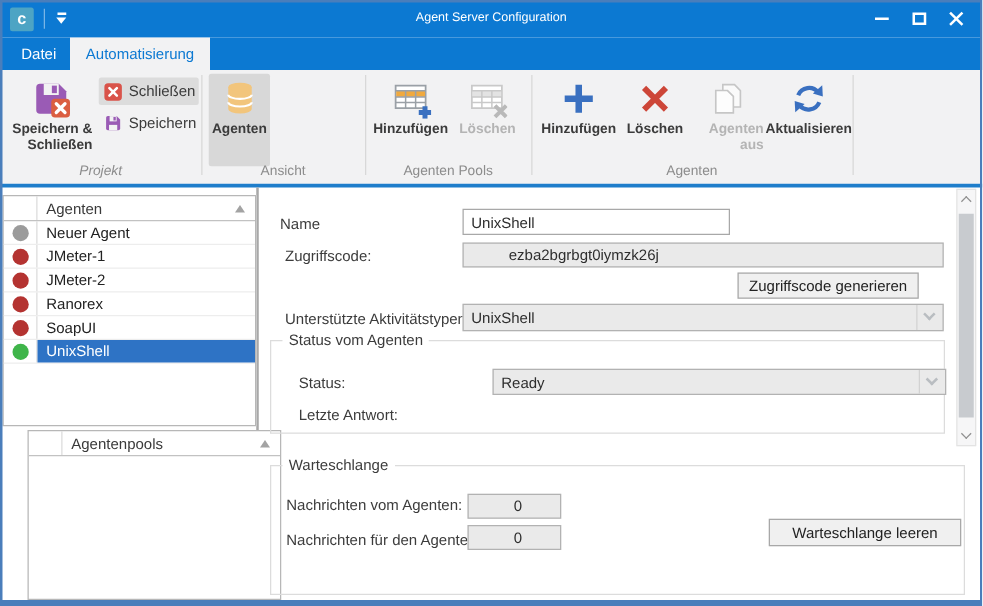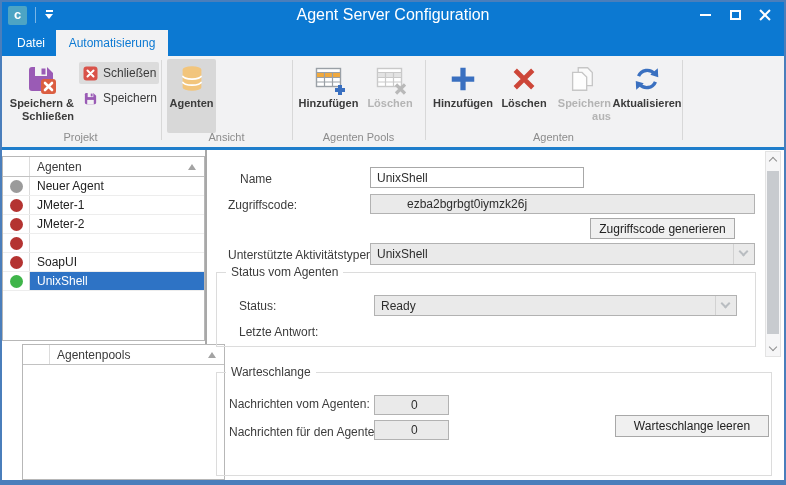--- a/index.html
+++ b/index.html
@@ -11,21 +11,21 @@
   
   .titlebar { position:absolute; left:0; top:0; width:786px; height:30px; background:#0c79d2; }
   .app-icon { position:absolute; left:8px; top:6px; width:19px; height:19px; background:#4da4c4; border-radius:2px;
               color:#fff; font-size:13px; font-weight:bold; text-align:center; line-height:18px; }
   .tb-sep { position:absolute; left:35px; top:7px; width:1px; height:16px; background:rgba(255,255,255,.45); }
   .qat { position:absolute; left:45px; top:10px; width:9px; height:10px; }
   .qat .bar { position:absolute; left:1px; top:0; width:7px; height:2px; background:#fff; }
   .qat .tri { position:absolute; left:0; top:4px; width:0; height:0; border-left:4.5px solid transparent;
               border-right:4.5px solid transparent; border-top:5px solid #fff; }
   .tb-title { position:absolute; left:0; top:0; width:786px; height:30px; line-height:30px; text-align:center;
-              color:#fff; font-size:16px; }
+              color:#fff; font-size:10px; }
   .win-controls { position:absolute; right:6px; top:0; height:30px; display:flex; z-index:2; }
   .win-btn { width:30px; height:30px; display:flex; align-items:center; justify-content:center; }
   .glyph-min { width:11px; height:2px; background:#fff; }
   .glyph-max { width:11px; height:10px; border:2px solid #fff; }
   .glyph-close { position:relative; width:12px; height:12px; }
   .glyph-close i { position:absolute; left:-1px; top:5px; width:14px; height:2px; background:#fff; }
   .glyph-close i:first-child { transform:rotate(45deg); }
   .glyph-close i:last-child  { transform:rotate(-45deg); }
 
   
@@ -145,21 +145,21 @@
       <span class="sicon">
         <svg width="15" height="15" viewBox="0 0 32 32">
             <path d="M4 7 q0-3 3-3 h15 l6 6 v15 q0 3 -3 3 H7 q-3 0 -3-3 z" fill="#9a5bb5"></path>
             <rect x="10" y="4" width="12" height="9" fill="#f2f2f3"></rect>
             <rect x="16.5" y="5.5" width="4" height="6" fill="#9a5bb5"></rect>
             <rect x="9" y="19" width="14" height="9" fill="#f2f2f3"></rect>
           </svg>
       </span>
       <span>Speichern</span>
     </div>
-    <div class="rgroup-label" style="left:0; width:161px;">Projekt</div>
+    <div class="rgroup-label" style="left:0; width:161px;font-style:italic;">Projekt</div>
     <div class="rsep" style="left:161px;"></div>
 
     <div class="rbtn active" style="left:167px; width:49px;">
       <span class="ricon">
         <svg width="30" height="30" viewBox="0 0 32 32">
           <path d="M6 6 v19 a10 3.6 0 0 0 20 0 V6" fill="#f2c57c"></path>
           <ellipse cx="16" cy="6" rx="10" ry="3.6" fill="#f2c57c"></ellipse>
           <path d="M6 12.5 a10 3.6 0 0 0 20 0" stroke="#fff" stroke-width="1.8" fill="none"></path>
           <path d="M6 19 a10 3.6 0 0 0 20 0" stroke="#fff" stroke-width="1.8" fill="none"></path>
           <ellipse cx="16" cy="6" rx="10" ry="3.6" fill="none" stroke="#fff" stroke-width="0" opacity="0"></ellipse>
@@ -211,21 +211,21 @@
       </span>
       <span class="rlabel">Löschen</span>
     </div>
     <div class="rbtn disabled" style="left:553px; width:58px;">
       <span class="ricon">
         <svg width="30" height="30" viewBox="0 0 32 32">
           <path d="M12 4 h10 l5 5 v14 h-15 z" fill="#fafafa" stroke="#c6c6c6" stroke-width="1.4"></path>
           <path d="M6 9 h10 l5 5 v14 H6 z" fill="#fdfdfd" stroke="#c6c6c6" stroke-width="1.4"></path>
         </svg>
       </span>
-      <span class="rlabel">Speichern aus</span>
+      <span class="rlabel">Agenten aus</span>
     </div>
     <div class="rbtn" style="left:613px; width:68px;">
       <span class="ricon">
         <svg width="30" height="30" viewBox="0 0 32 32">
           <path d="M7 13 A10 10 0 0 1 24 10.5" stroke="#3a70c0" stroke-width="3.6" fill="none"></path>
           <polygon points="27.5,4.5 28,14 19.5,11.5" fill="#3a70c0"></polygon>
           <path d="M25 19 A10 10 0 0 1 8 21.5" stroke="#3a70c0" stroke-width="3.6" fill="none"></path>
           <polygon points="4.5,27.5 4,18 12.5,20.5" fill="#3a70c0"></polygon>
         </svg>
       </span>
@@ -261,20 +261,21 @@
     <div class="grid-row">
       <div class="cell-status">
           <span class="circle" style="background: rgb(180, 51, 49);"></span>
         </div>
       <div class="cell-name">JMeter-2</div>
     </div>
     <div class="grid-row">
       <div class="cell-status">
           <span class="circle" style="background: rgb(180, 51, 49);"></span>
         </div>
+      <div class="cell-name">Ranorex</div>
     </div>
     <div class="grid-row">
       <div class="cell-status">
           <span class="circle" style="background: rgb(180, 51, 49);"></span>
         </div>
       <div class="cell-name">SoapUI</div>
     </div>
     <div class="grid-row selected">
       <div class="cell-status">
           <span class="circle" style="background: rgb(63, 181, 74);"></span>
@@ -286,40 +287,40 @@
   <div class="grid" style="top:344px; height:136px;margin-left:20px;">
     <div class="grid-header">
       <div class="cell-status"></div>
       <div class="cell-name">
         <span>Agentenpools</span>
         <span class="sort-arrow"></span>
       </div>
     </div>
   </div>
 
-  <div class="flabel" style="left:240px; top:172px;">Name</div>
+  <div class="flabel" style="left:224px; top:172px;">Name</div>
   <div class="tbox editable" style="left:370px; top:167px; width:214px; height:21px;">UnixShell</div>
 
   <div class="flabel" style="left:228px; top:198px;">Zugriffscode:</div>
   <div class="tbox readonly" style="left:370px; top:194px; width:385px; height:20px;">ezba2bgrbgt0iymzk26j</div>
 
   <div class="btn" style="left:590px; top:218px; width:145px; height:21px;">Zugriffscode generieren</div>
 
   <div class="flabel" style="left:228px; top:248px;">Unterstützte Aktivitätstypen:</div>
   <div class="combo" style="left:370px; top:243px; width:385px; height:22px;">
     <span>UnixShell</span>
     <span class="dd">
         <i class="chev down"></i>
       </span>
   </div>
 
   <div class="groupbox" style="left:216px; top:272px; width:540px; height:75px;">
     <div class="gb-label">Status vom Agenten</div>
     <div class="flabel" style="left:22px; top:26px;">Status:</div>
-    <div class="combo" style="left:157px; top:22px; width:363px; height:21px;">
+    <div class="combo" style="left:177px; top:22px; width:363px; height:21px;">
       <span>Ready</span>
       <span class="dd">
           <i class="chev down"></i>
         </span>
     </div>
     <div class="flabel" style="left:22px; top:52px;">Letzte Antwort:</div>
   </div>
 
   <div class="scrollbar">
     <div class="sb-btn sb-up" style="top:0;">

